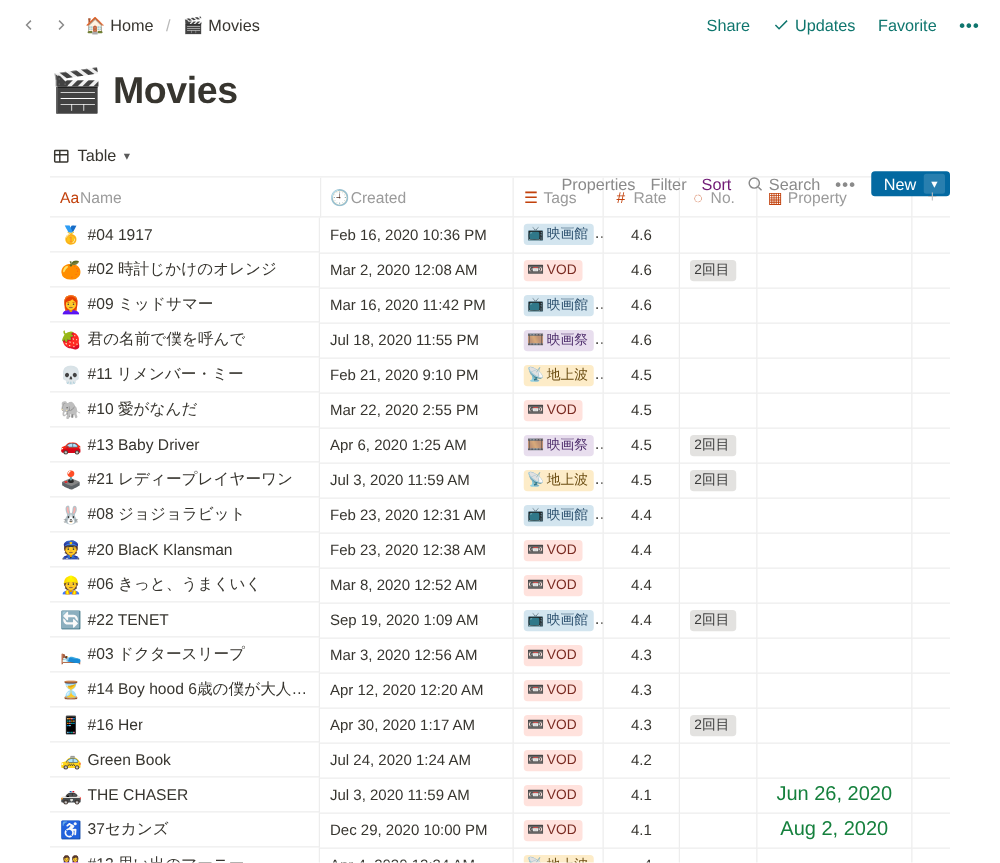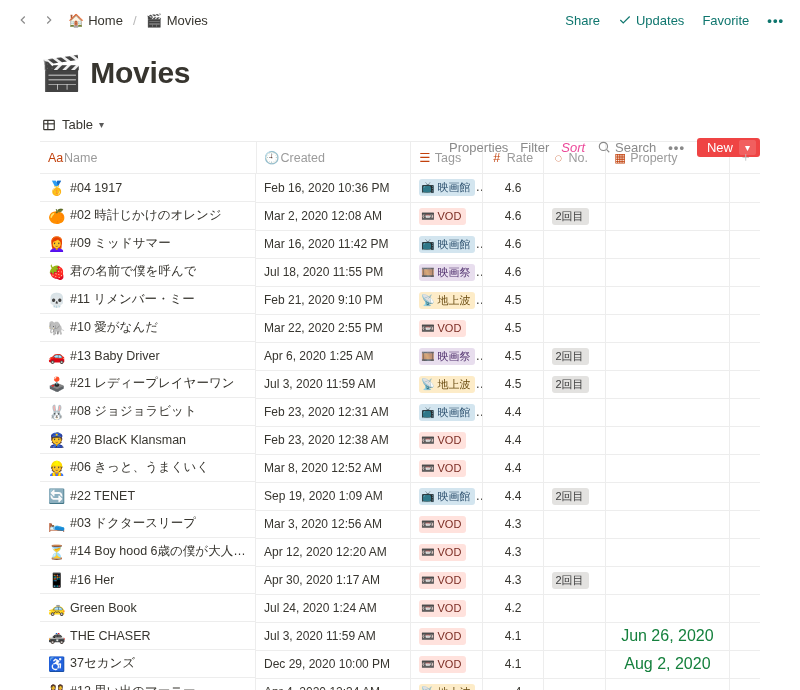--- a/index.html
+++ b/index.html
@@ -21,22 +21,22 @@
   .title-row { display:flex; align-items:center; gap:8px; margin-top:8px; margin-bottom:18px; }
   .title-emoji { font-size:34px; line-height:1; }
   .title-text { font-size:30px; font-weight:700; letter-spacing:-0.3px; }
 
   
   .viewbar { display:flex; align-items:center; height:34px; border-bottom:1px solid #ededed; }
   .view-tab { display:flex; align-items:center; gap:6px; font-size:13px; font-weight:500; padding:4px 2px; cursor:pointer; }
   .view-tab .chev { font-size:10px; color:#5a5a5a; }
   .view-right { margin-left:auto; display:flex; align-items:center; gap:12px; color:#8a8a8a; font-size:13px;margin-top:45px; }
   .vr-item { display:flex; align-items:center; gap:4px; cursor:pointer; }
-  .vr-item.accent { color:#ec4899;font-style:italic; }
-  .new-btn { background:#ef4444; color:#fff; border-radius:3px; padding:2px 4px 2px 10px; display:flex; align-items:center; gap:6px; cursor:pointer; font-size:13px; }
+  .vr-item.accent { color:#701a75; }
+  .new-btn { background:#0369a1; color:#fff; border-radius:3px; padding:2px 4px 2px 10px; display:flex; align-items:center; gap:6px; cursor:pointer; font-size:13px; }
   .new-btn .chev { background:rgba(255,255,255,0.15); padding:2px 6px; border-radius:2px; font-size:10px; }
 
   
   .tbl-wrap { height: 560px; overflow:hidden; }
   table { border-collapse:collapse; width:100%; table-layout:fixed; }
   col.name { width:210px; }
   col.created { width:150px; }
   col.tags { width:70px; }
   col.rate { width:60px; }
   col.no { width:60px; }

